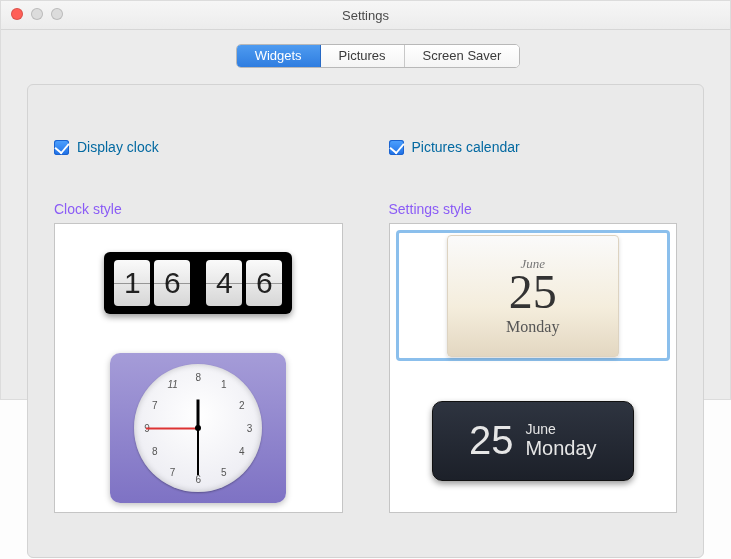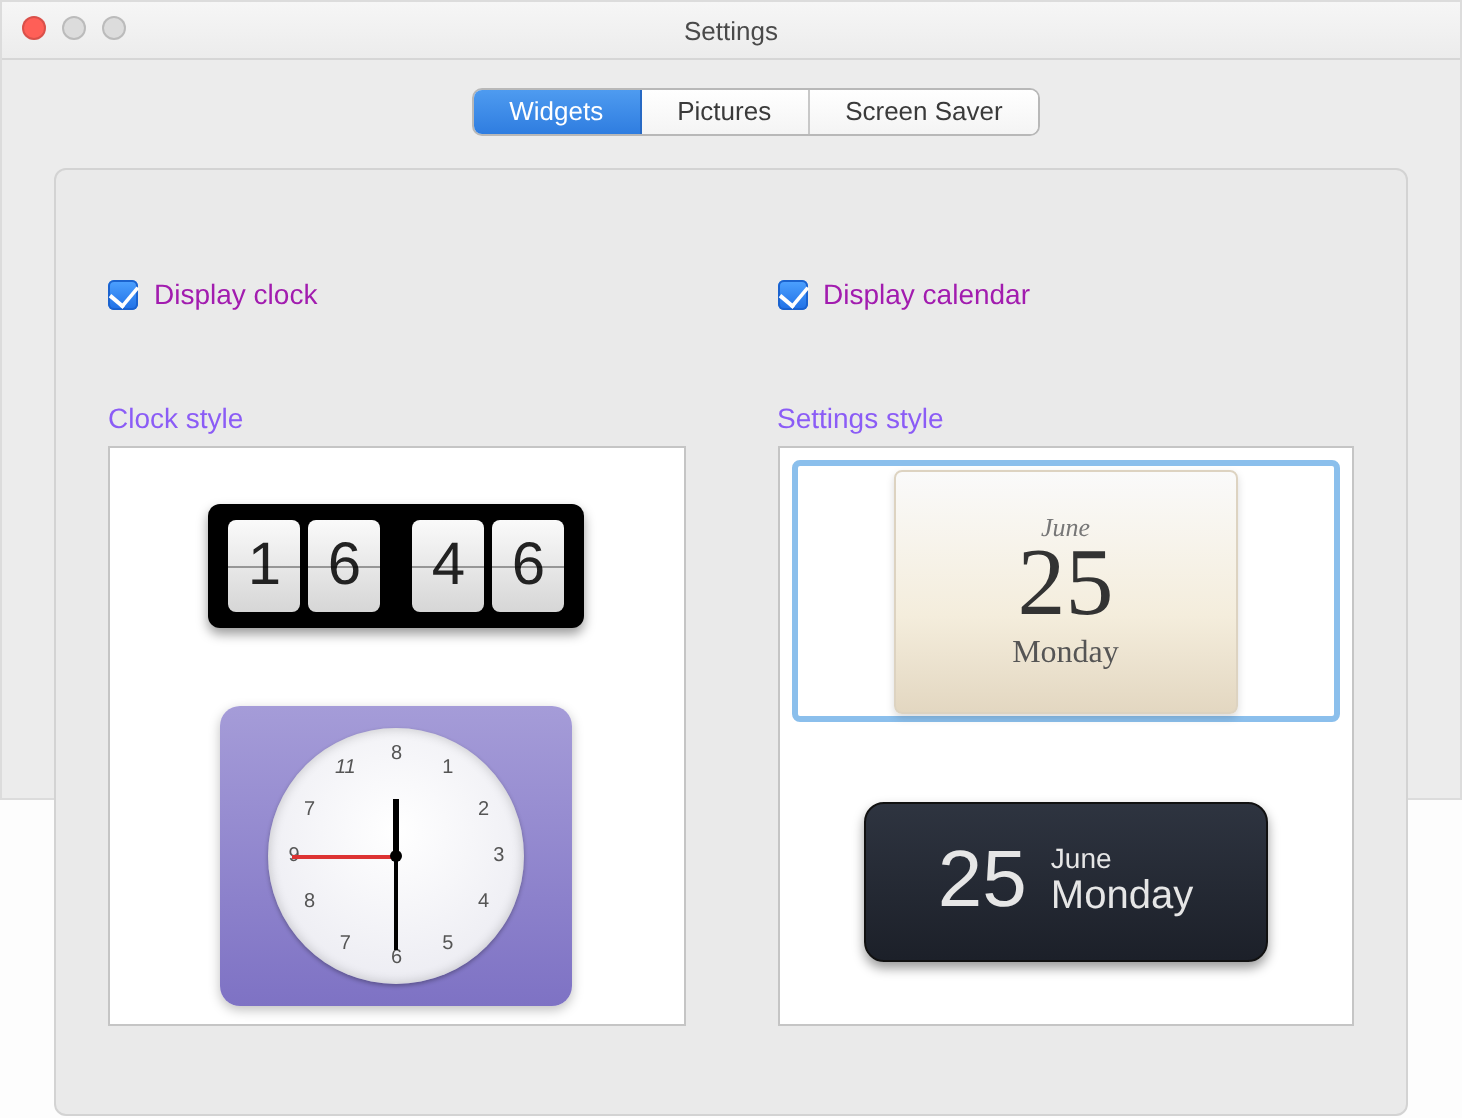--- a/index.html
+++ b/index.html
@@ -95,21 +95,21 @@
     display: flex;
     gap: 46px;
   }
   .col { flex: 1; }
 
   .checkrow {
     display: flex;
     align-items: center;
     gap: 8px;
     font-size: 14px;
-    color: #a21caf;
+    color: #0369a1;
     margin-bottom: 46px;
   }
   .mac-check {
     width: 15px; height: 15px;
     border-radius: 3px;
     background: linear-gradient(#4ea2ff,#1f70e6);
     box-shadow: inset 0 0 0 1px #1b63cf;
     position: relative;
   }
   .mac-check::after {
@@ -309,21 +309,21 @@
               </div>
             </div>
           </div>
 
         </div>
       </div>
 
       <div class="col">
         <div class="checkrow">
           <div class="mac-check"></div>
-          <span>Display calendar</span>
+          <span>Pictures calendar</span>
         </div>
 
         <div class="style-label">Settings style</div>
         <div class="style-box">
 
           <div class="style-item selected">
             <div class="cal-card">
               <div class="mon">June</div>
               <div class="day">25</div>
               <div class="dow">Monday</div>

